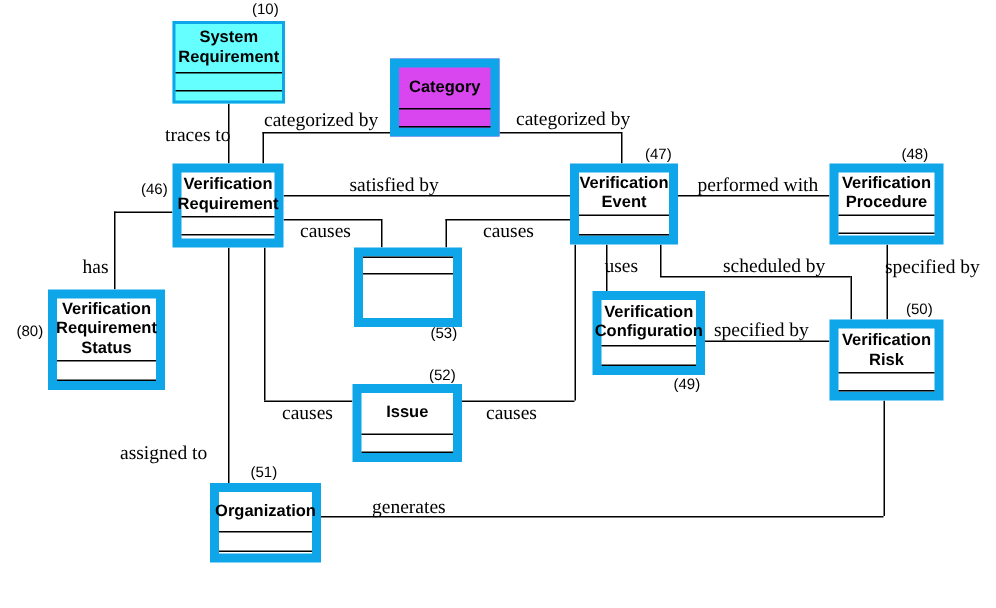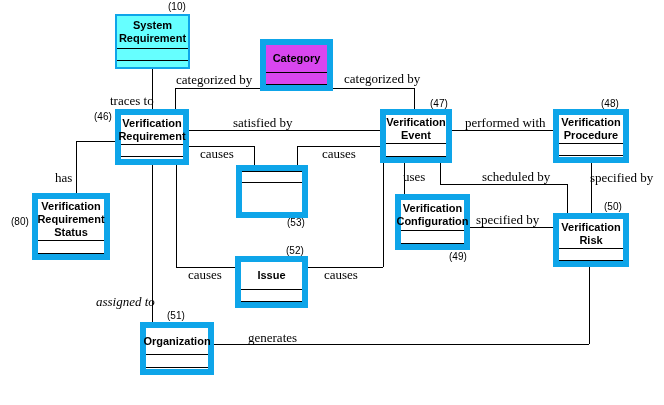--- a/index.html
+++ b/index.html
@@ -161,38 +161,38 @@
       <div class="uml-comp grow"></div>
     </div>
     <div class="uml-box" style="left: 116px; top: 322px; width: 74px; height: 53px; background: rgb(255, 255, 255); margin-left: 24px;">
       <div class="uml-title" style="height: 26px;">
         <div>Organization</div>
       </div>
       <div class="uml-comp" style="height: 13px;"></div>
       <div class="uml-comp grow"></div>
     </div>
     <div class="num-label" style="left: 168px; top: 1px;">(10)</div>
-    <div class="num-label" style="left: 94px; top: 111px; text-align: right;">(46)</div>
+    <div class="num-label" style="left: 94px; top: 121px; text-align: right;">(46)</div>
     <div class="num-label" style="left: 430px; top: 98px;">(47)</div>
     <div class="num-label" style="left: 601px; top: 98px;">(48)</div>
     <div class="num-label" style="left: 449px; top: 251px;">(49)</div>
     <div class="num-label" style="left: 604px; top: 201px;">(50)</div>
     <div class="num-label" style="left: 167px; top: 310px;">(51)</div>
     <div class="num-label" style="left: 286px; top: 245px;">(52)</div>
     <div class="num-label" style="left: 287px; top: 217px;">(53)</div>
     <div class="num-label" style="left: 11px; top: 216px;">(80)</div>
-    <div class="edge-label" style="left: 110px; top: 94px;">traces to</div>
+    <div class="edge-label" style="left: 110px; top: 83px;">traces to</div>
     <div class="edge-label" style="left: 176px; top: 73px;">categorized by</div>
     <div class="edge-label" style="left: 344px; top: 72px;">categorized by</div>
     <div class="edge-label" style="left: 233px; top: 116px;">satisfied by</div>
     <div class="edge-label" style="left: 200px; top: 147px;">causes</div>
     <div class="edge-label" style="left: 322px; top: 147px;">causes</div>
     <div class="edge-label" style="left: 465px; top: 116px;">performed with</div>
     <div class="edge-label" style="left: 55px; top: 171px;">has</div>
     <div class="edge-label" style="left: 403px; top: 170px;">uses</div>
     <div class="edge-label" style="left: 482px; top: 170px;">scheduled by</div>
     <div class="edge-label" style="left: 590px; top: 171px;">specified by</div>
     <div class="edge-label" style="left: 476px; top: 213px;">specified by</div>
     <div class="edge-label" style="left: 188px; top: 268px;">causes</div>
     <div class="edge-label" style="left: 324px; top: 268px;">causes</div>
-    <div class="edge-label" style="left: 96px; top: 295px; font-style: italic;">assigned to</div>
+    <div class="edge-label" style="left: 80px; top: 295px;">assigned to</div>
     <div class="edge-label" style="left: 248px; top: 331px;">generates</div>
   </div>
 
 </body></html>

